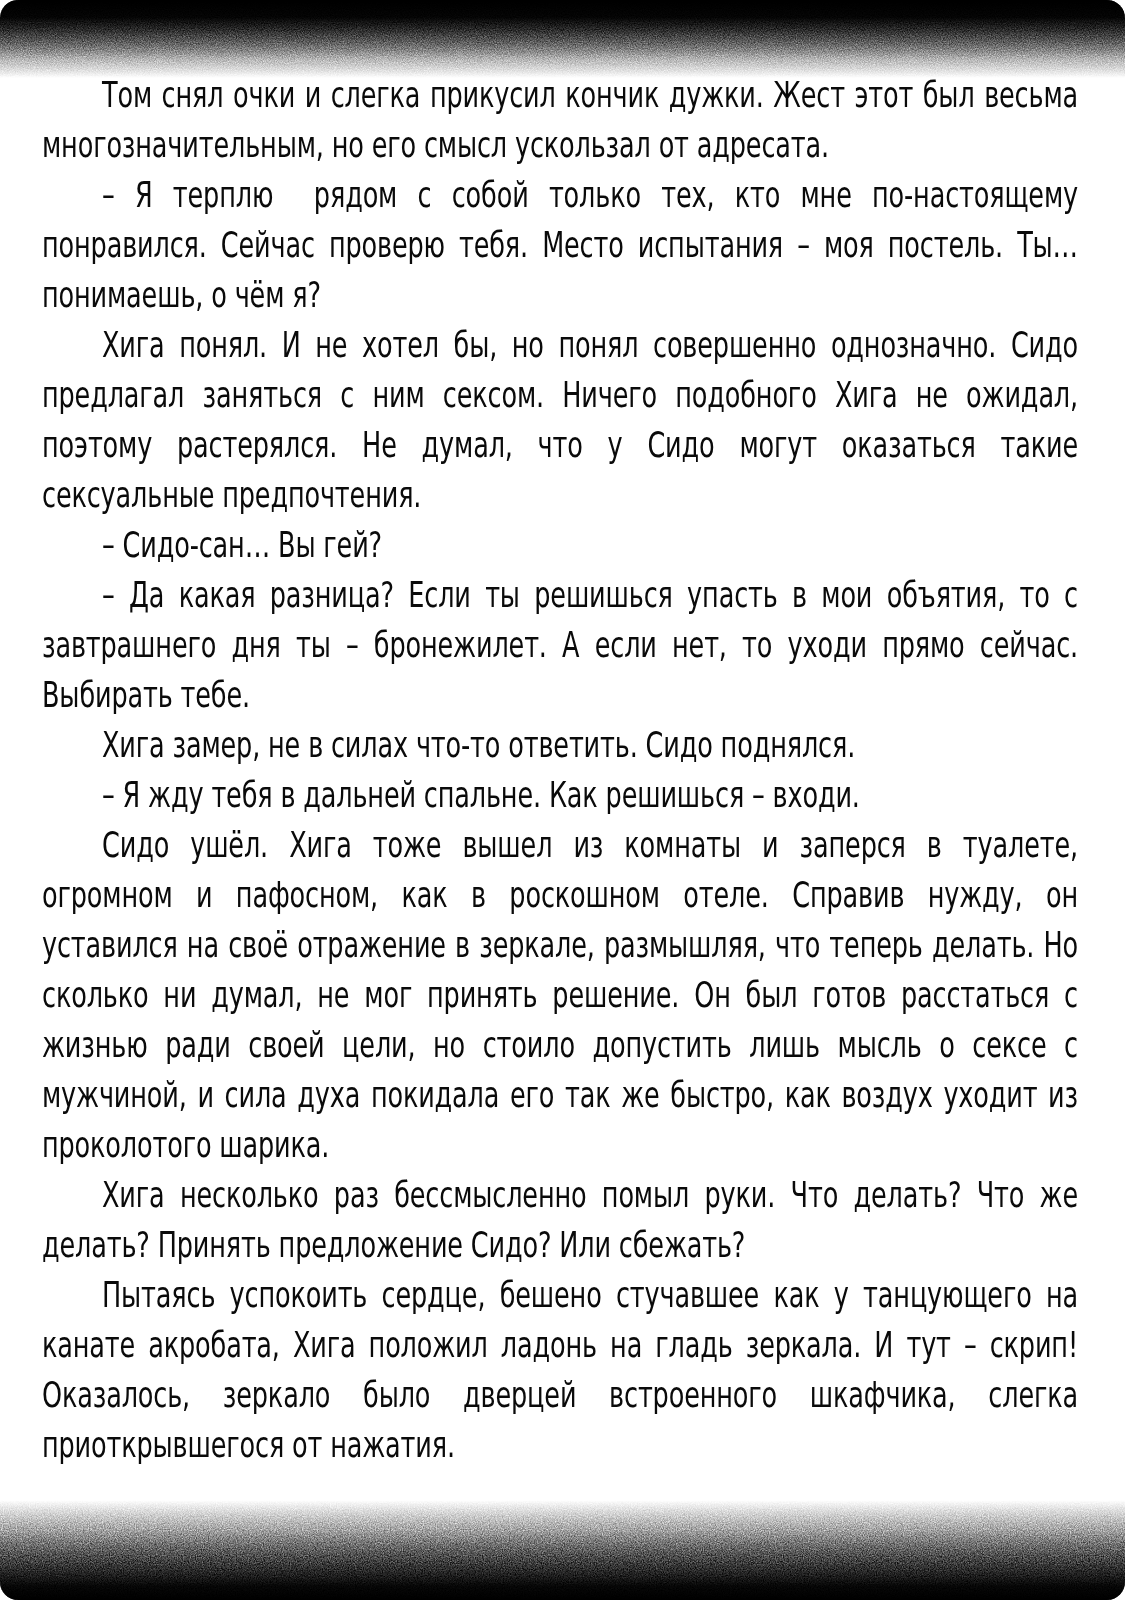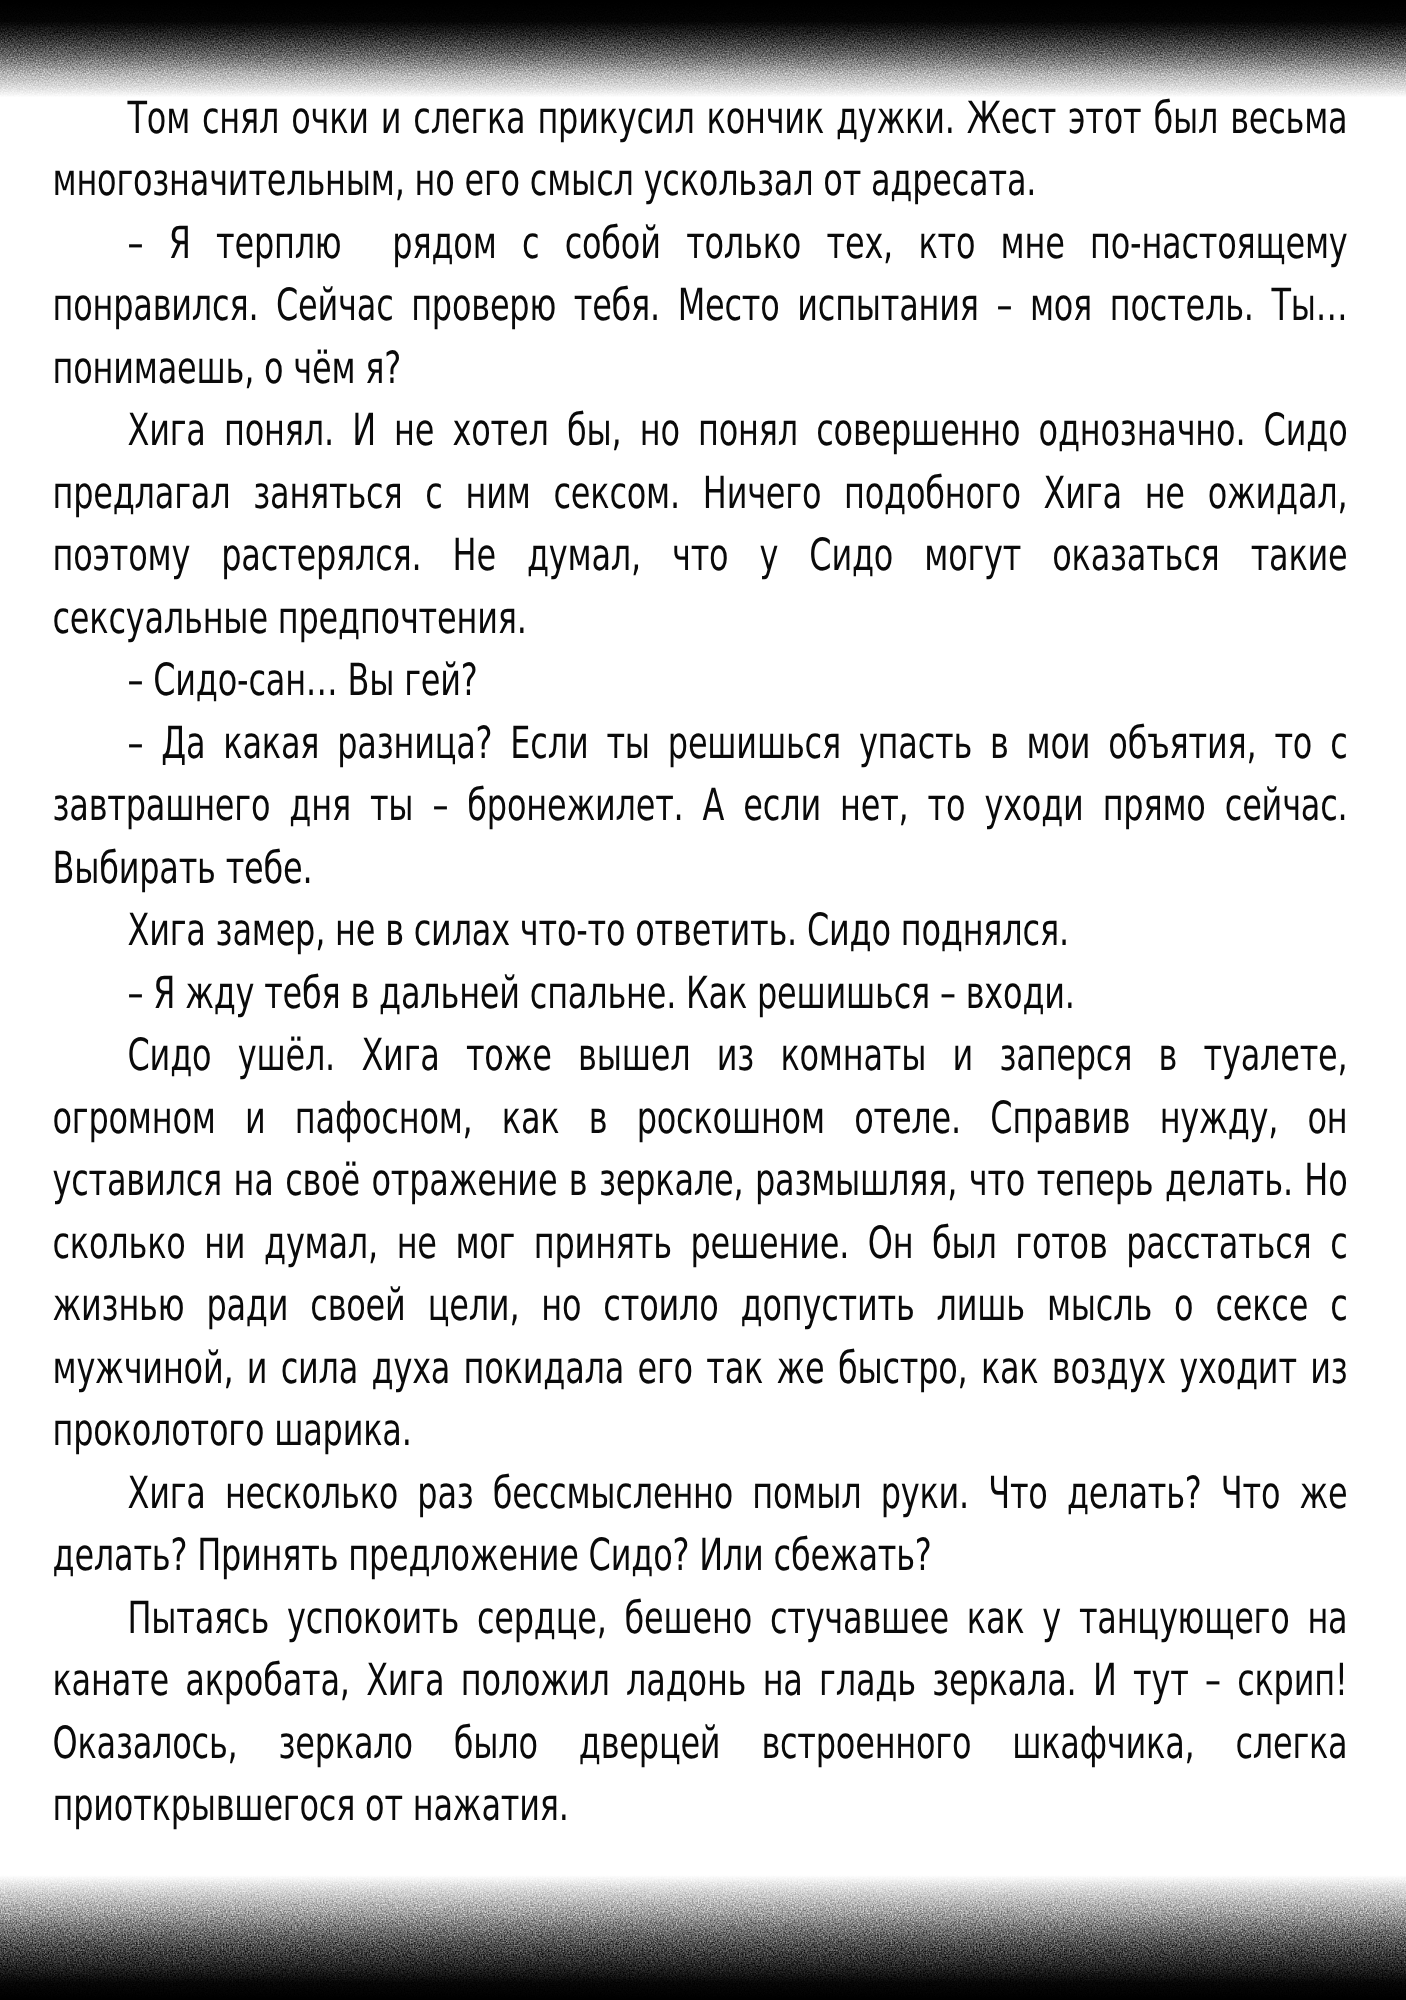--- a/index.html
+++ b/index.html
@@ -58,21 +58,21 @@
     text-align: justify;
     white-space: pre-wrap;
   }
   #text-body p:last-child {
     text-align-last: left;
   }
 </style>
 </head>
 <body>
 
-<div id="page" style="background: rgb(255, 255, 255);">
+<div id="page" style="background: rgb(255, 255, 255); border-radius: 18px;">
 
   <div class="grain grain-top">
     <svg viewBox="0 0 1125 78" preserveAspectRatio="none" xmlns="http://www.w3.org/2000/svg">
       <defs>
         <filter id="noiseTop" x="0" y="0" width="100%" height="100%">
           <feTurbulence type="fractalNoise" baseFrequency="0.85" numOctaves="4" seed="7" result="n"></feTurbulence>
           <feColorMatrix type="matrix" values="0 0 0 0 0  0 0 0 0 0  0 0 0 0 0  1.6 0 0 0 -0.25" result="m"></feColorMatrix>
         </filter>
         <linearGradient id="fadeTop" x1="0" y1="0" x2="0" y2="1">
           <stop offset="0%" stop-color="#fff" stop-opacity="1"></stop>

